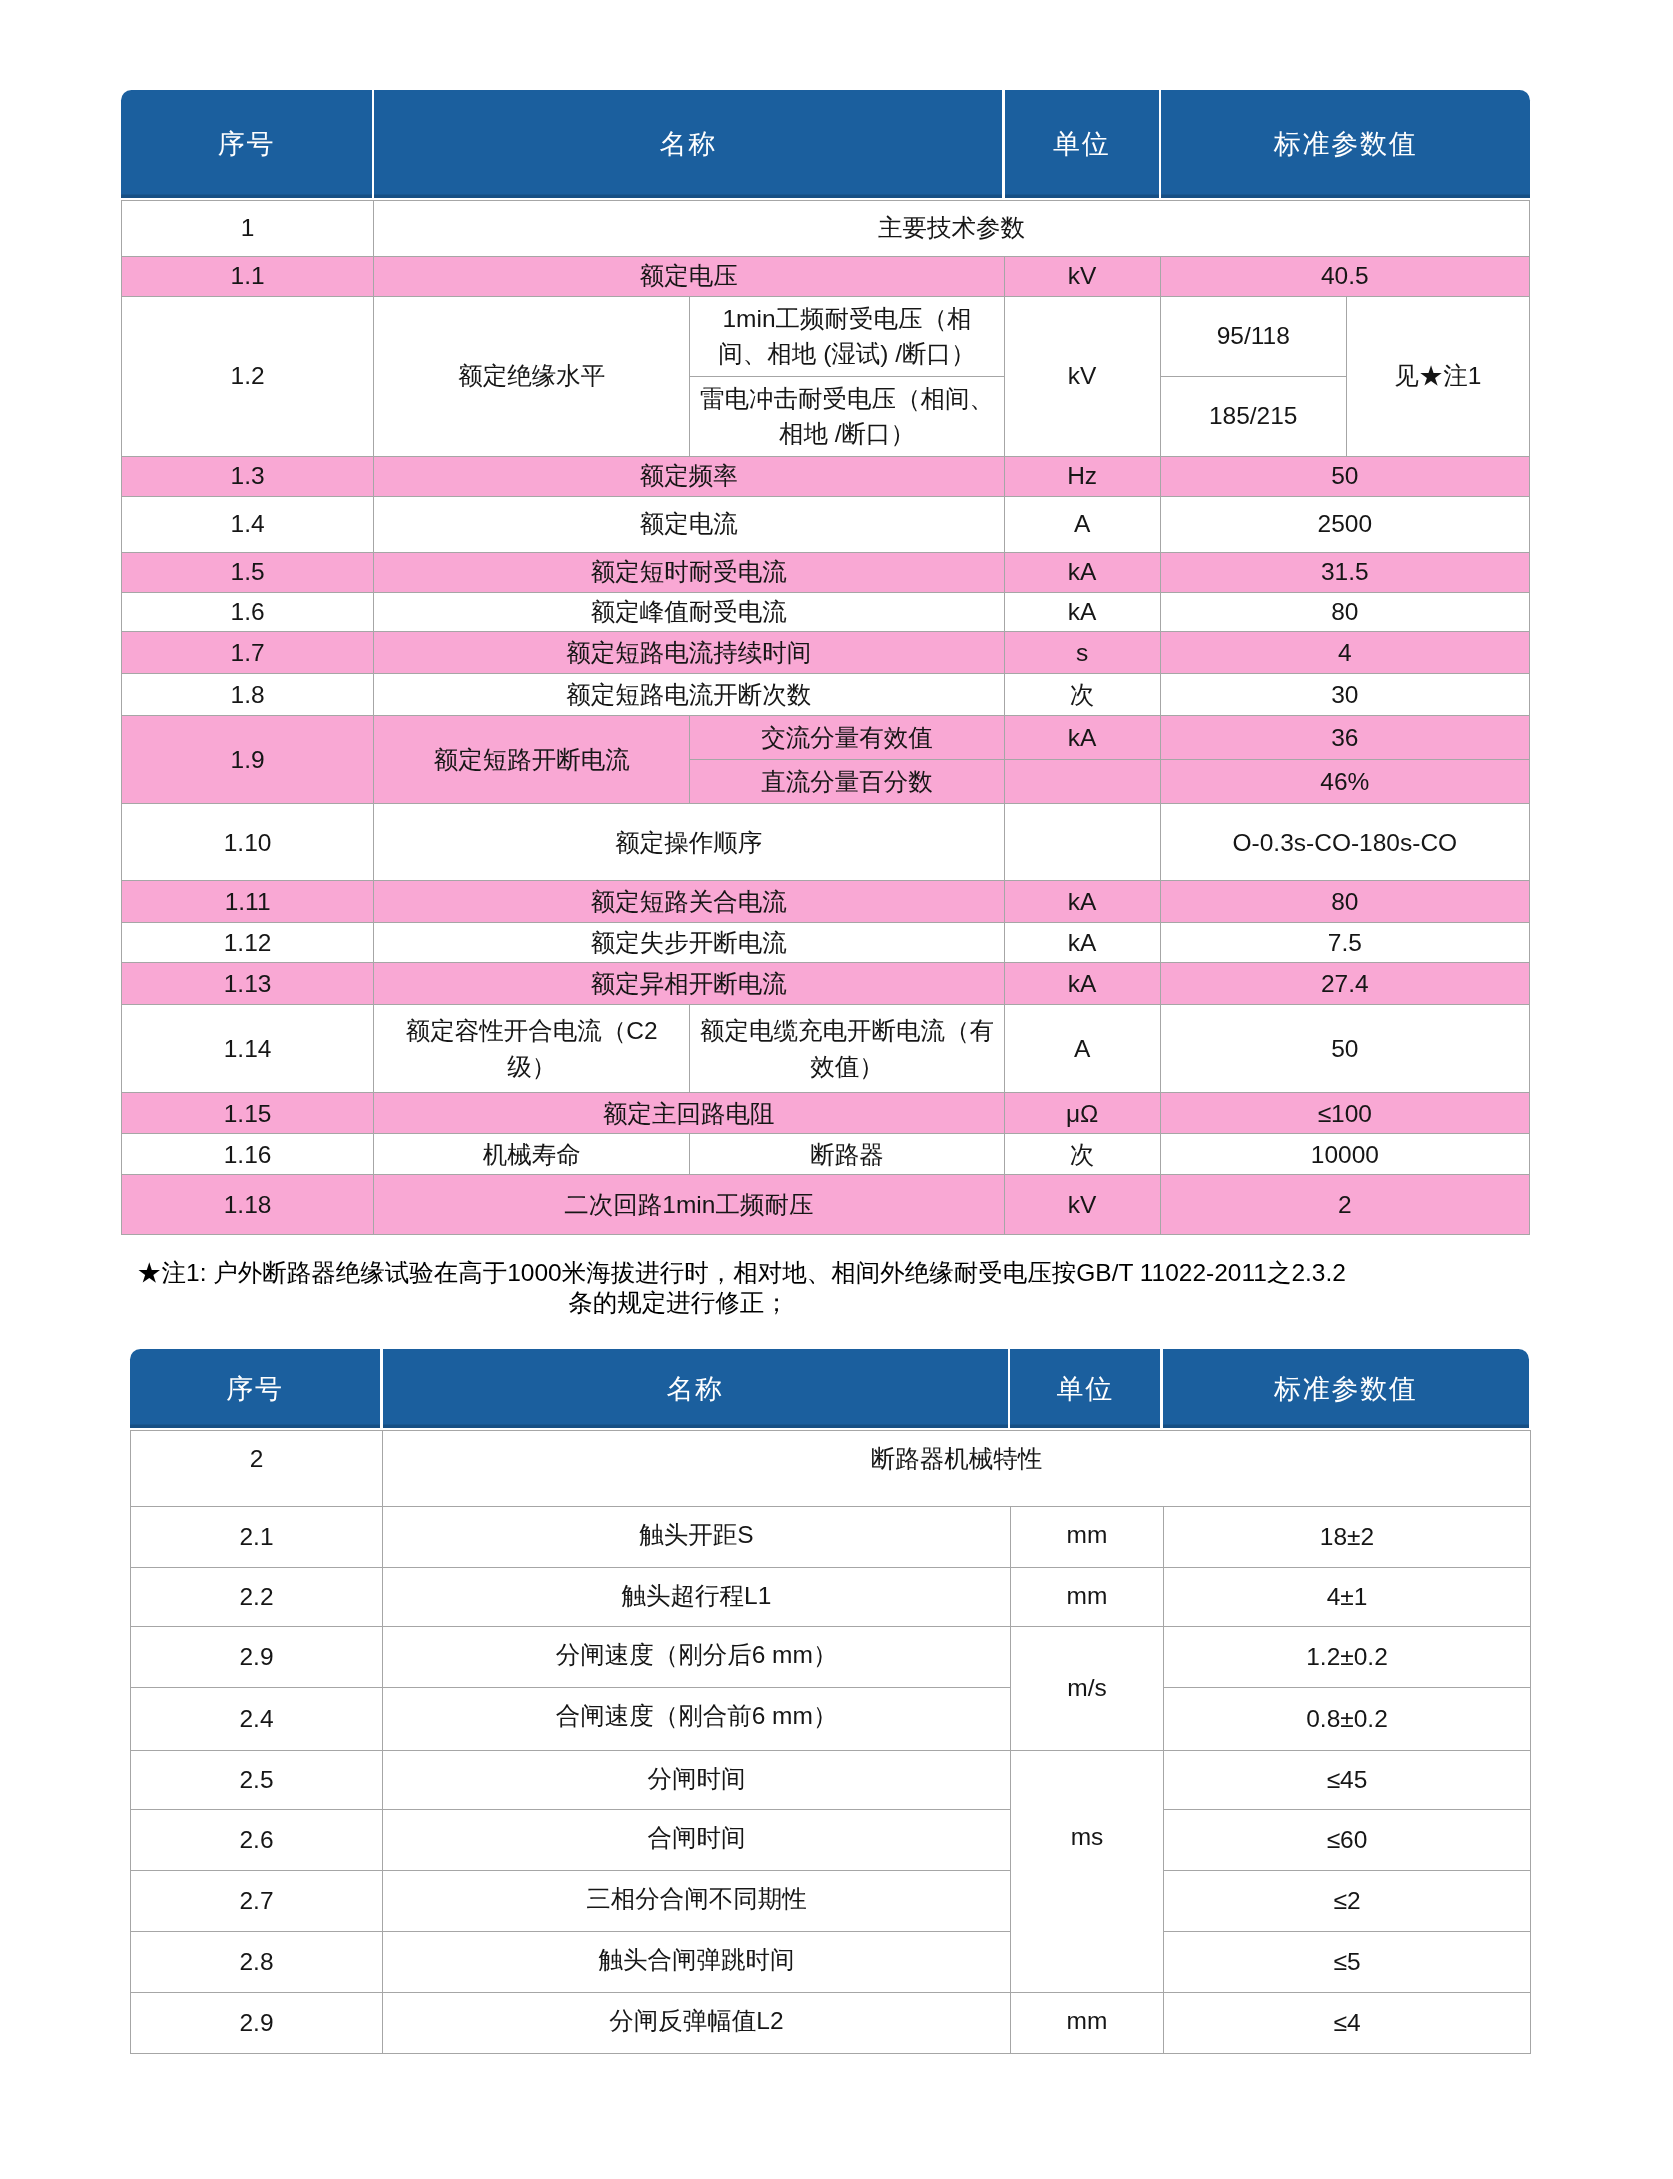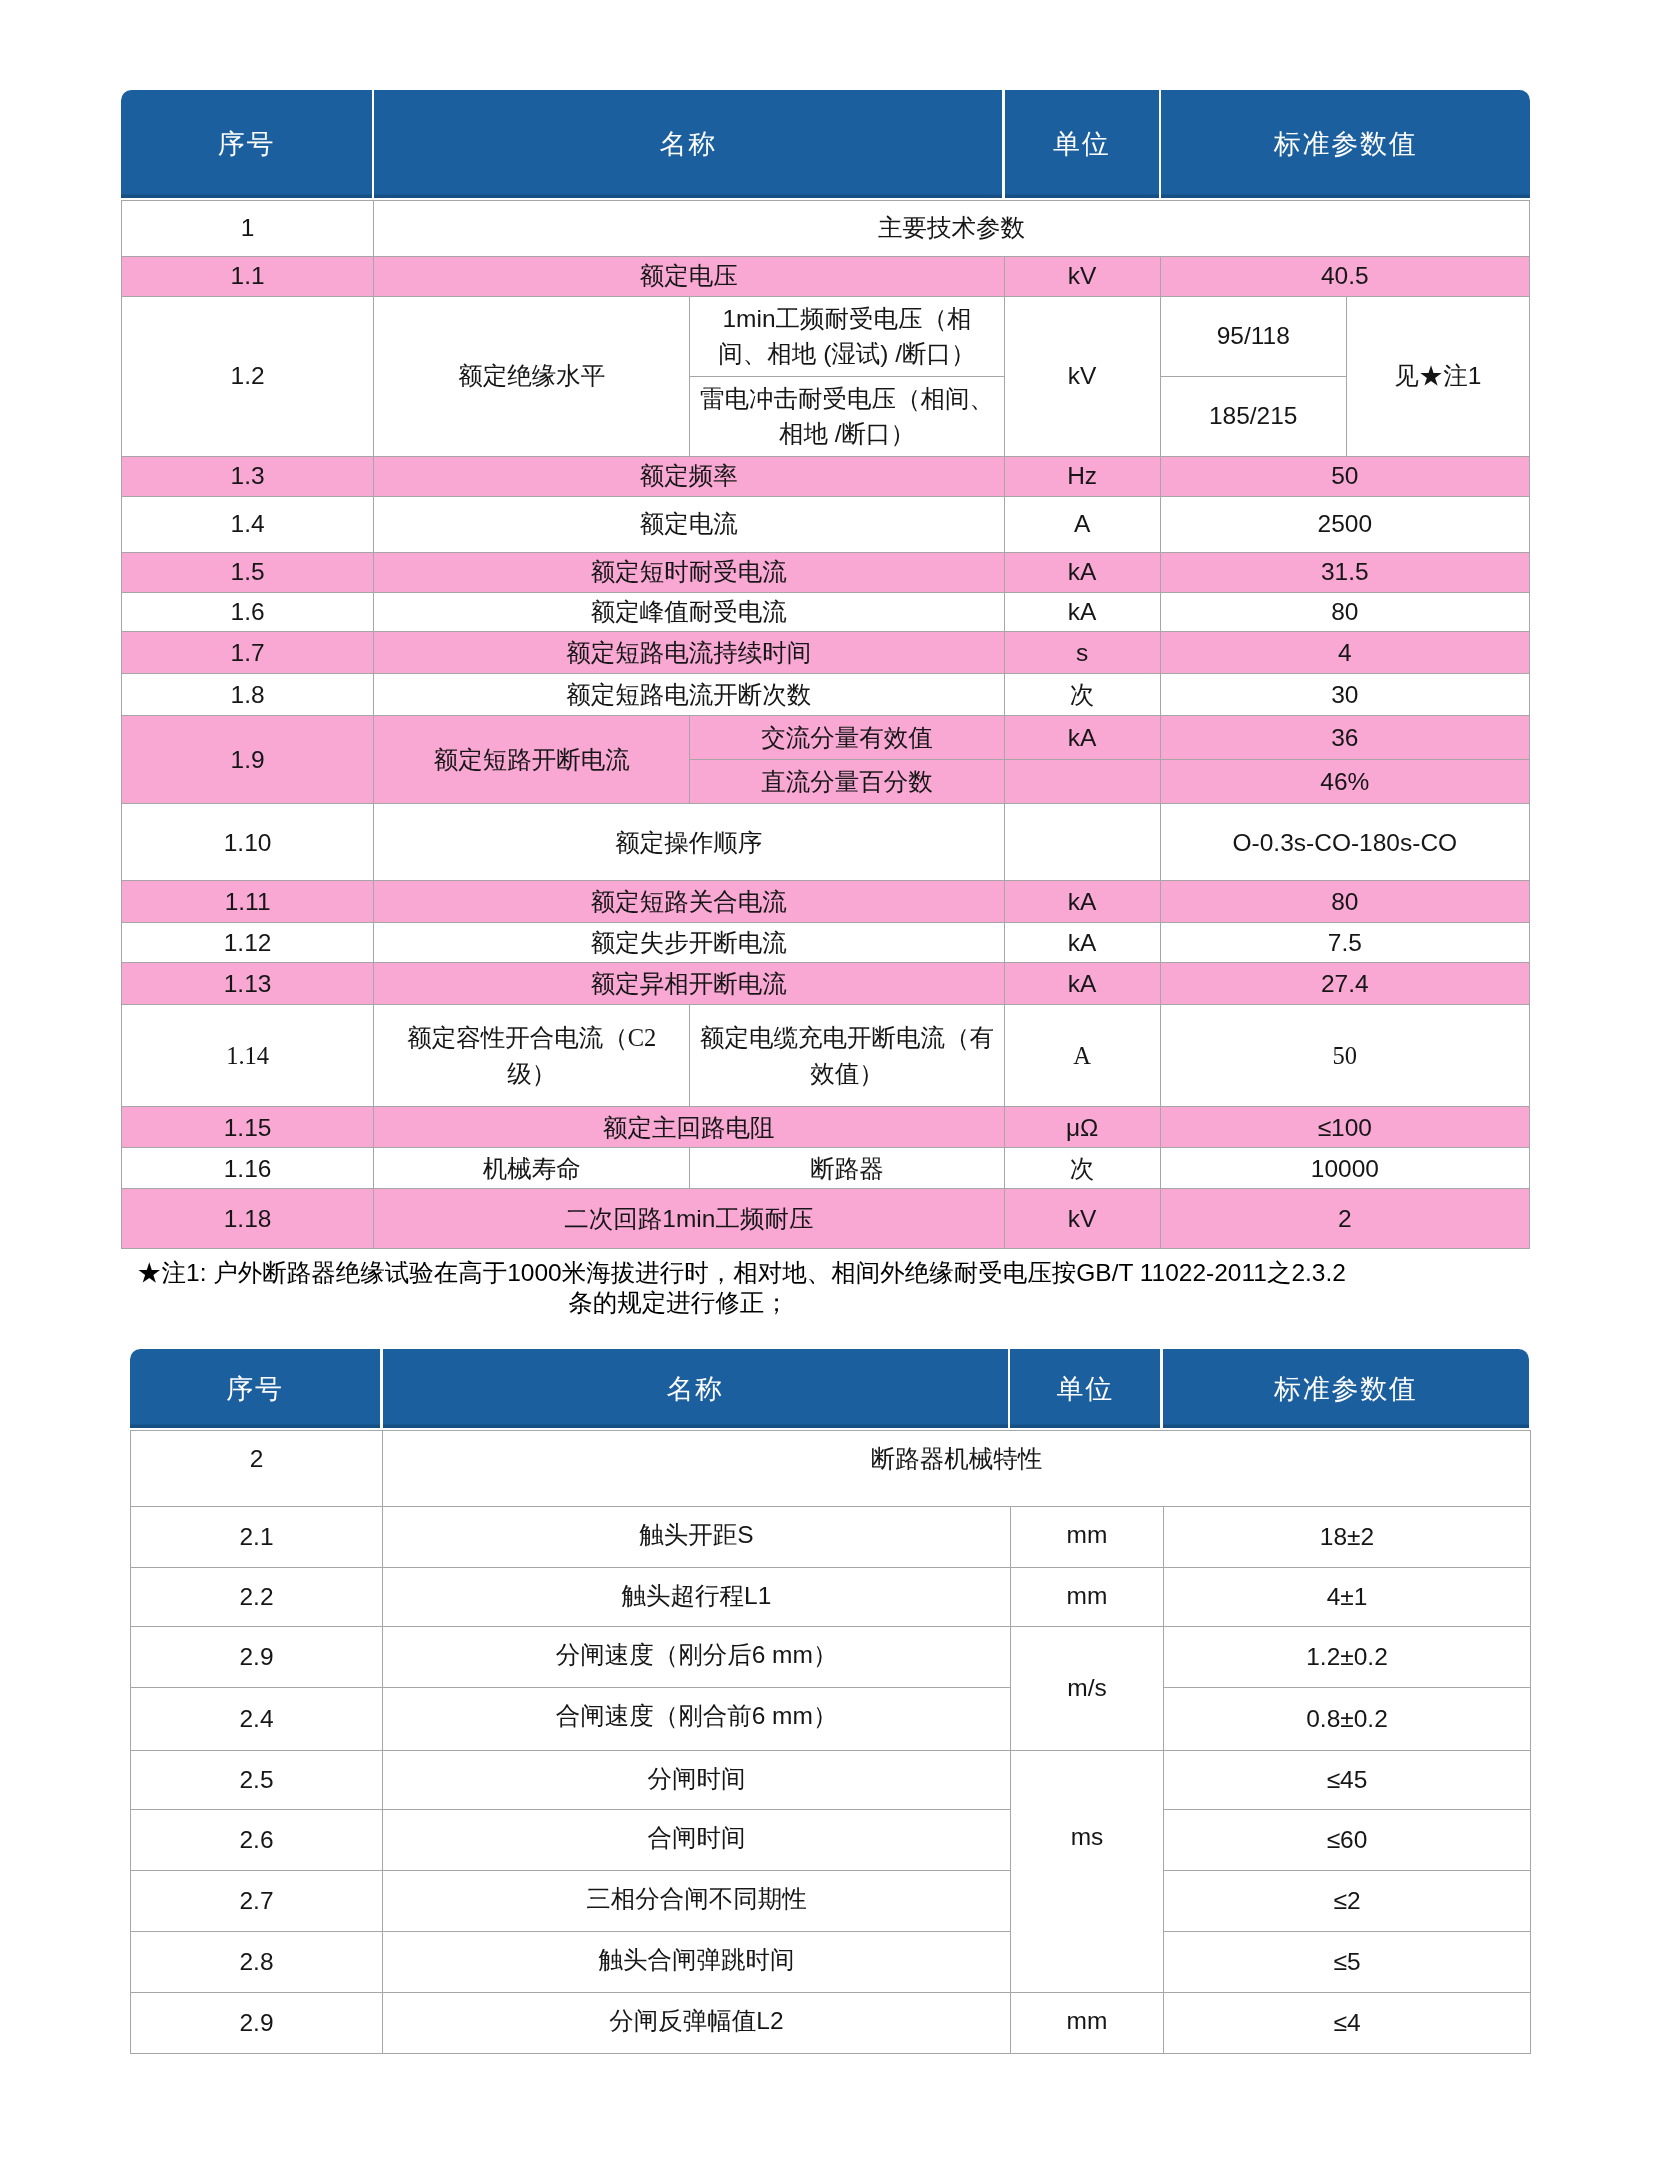--- a/index.html
+++ b/index.html
@@ -163,21 +163,21 @@
         <td colspan="2">7.5</td>
       </tr>
 
       <tr class="g" style="height:42px;">
         <td>1.13</td>
         <td colspan="2">额定异相开断电流</td>
         <td>kA</td>
         <td colspan="2">27.4</td>
       </tr>
 
-      <tr style="height:102px;font-family:Liberation Serif, serif;">
+      <tr style="height:88px;">
         <td>1.14</td>
         <td>额定容性开合电流（C2级）</td>
         <td>额定电缆充电开断电流（有效值）</td>
         <td>A</td>
         <td colspan="2">50</td>
       </tr>
 
       <tr class="g" style="height:41px;">
         <td>1.15</td>
         <td colspan="2">额定主回路电阻</td>

